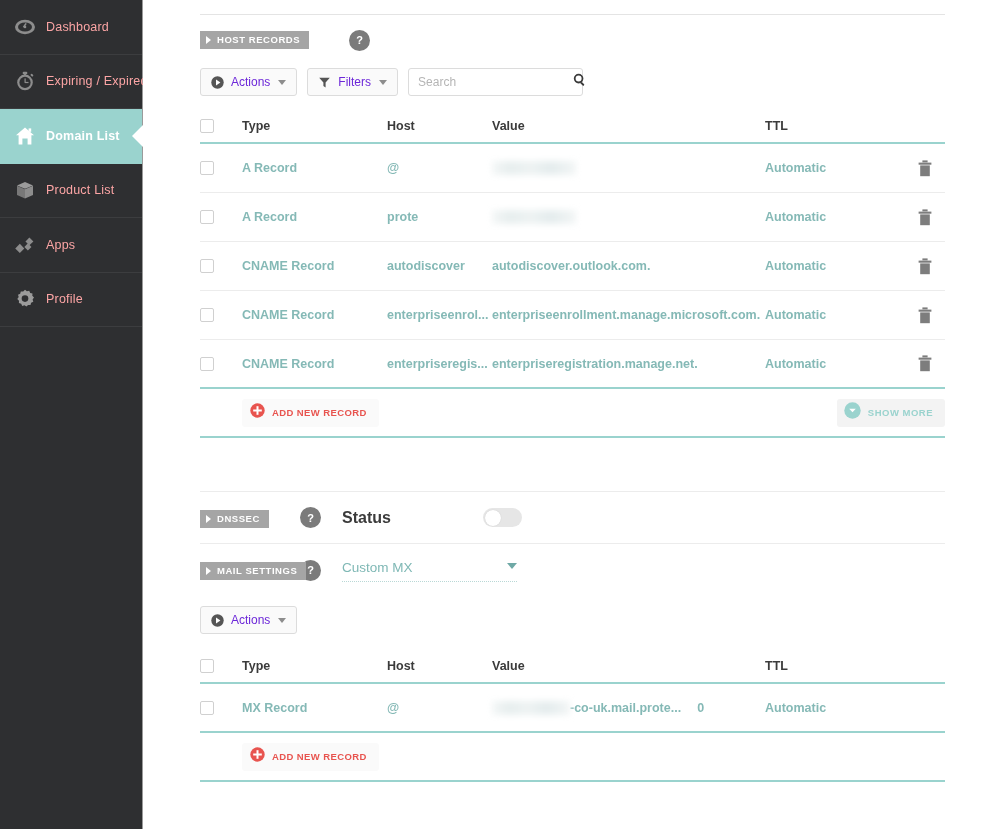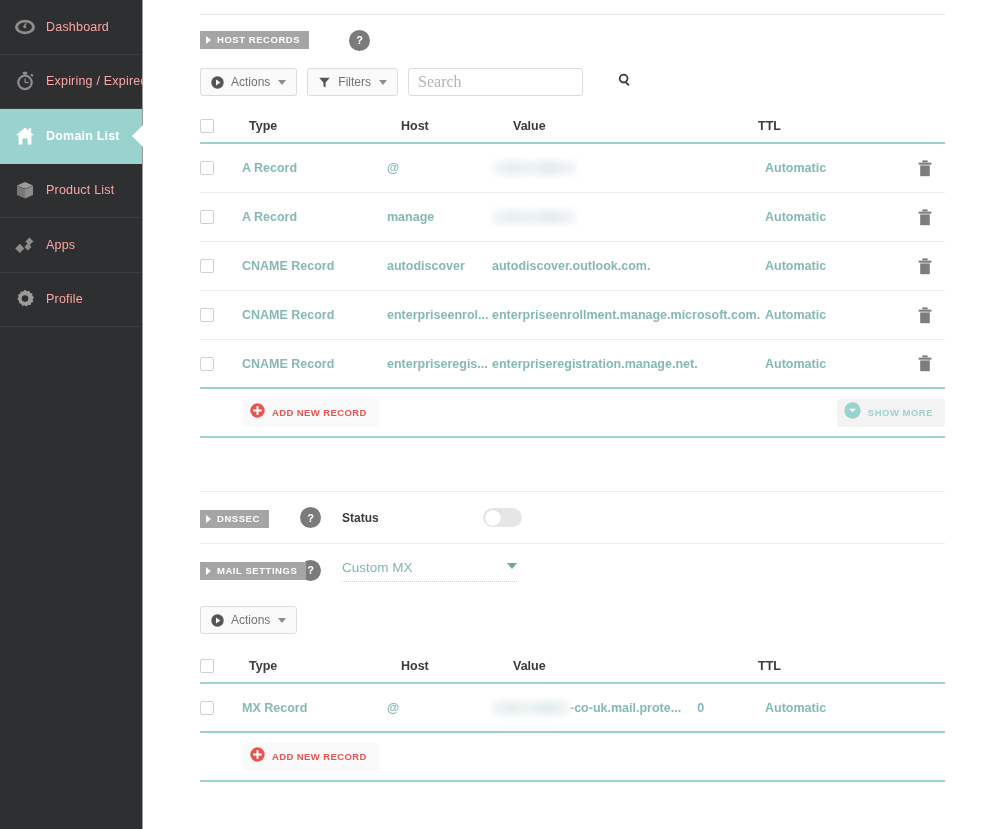--- a/index.html
+++ b/index.html
@@ -76,48 +76,48 @@
     font-size: 11px; font-weight: bold;
     display: flex; align-items: center; justify-content: center;
     cursor: pointer;
   }
 
   
   .toolbar { display: flex; align-items: center; margin-top: 17px; }
   .btn {
     height: 28px; border: 1px solid #dcdcdc; border-radius: 3px;
     background: #fafafa; display: flex; align-items: center;
-    padding: 0 10px; font-size: 12px; color: #737373; cursor: pointer;
+    padding: 0 10px; font-size: 12px; color: #6d28d9; cursor: pointer;
   }
   .btn .caret {
     width: 0; height: 0; margin-left: 8px;
     border-left: 4.5px solid transparent;
     border-right: 4.5px solid transparent;
     border-top: 5px solid #8d8d8d;
   }
   .btn .b-ico { margin-right: 7px; display: flex; }
   .search-box {
     height: 28px; border: 1px solid #dcdcdc; border-radius: 3px;
     background: #fff; width: 175px; margin-left: 10px;
     display: flex; align-items: center; padding: 0 9px;
   }
   .search-box input {
     border: none; outline: none; flex: 1;
-    font-size: 16px; color: #3b82f6;
-    font-family: Liberation Serif, serif;
+    font-size: 12px; color: #3b82f6;
+    font-family: Liberation Sans, sans-serif;
     background: transparent;
   }
   .search-box input::placeholder { color: #b5b5b5; }
 
   
   .tbl { width: 100%; margin-top: 14px; }
   .trow { display: flex; align-items: center; }
   .thead {
     height: 34px; border-bottom: 2px solid #9ad3ce;
-    font-size: 12.5px; font-weight: bold; color: #3b3b3b; gap: 7px;
+    font-size: 12.5px; font-weight: bold; color: #3b3b3b;
   }
   .tbody-row {
     height: 49px; border-bottom: 1px solid #ececec;
     font-size: 12.5px; color: #85b9b6; font-weight: bold;
   }
   .tbody-row.last { border-bottom: 2px solid #9ad3ce; }
   .c-chk  { width: 42px; flex: 0 0 42px; display: flex; align-items: center; }
   .c-type { width: 145px; flex: 0 0 145px; }
   .c-host { width: 105px; flex: 0 0 105px; overflow: hidden; white-space: nowrap; }
   .c-val  { flex: 1; display: flex; white-space: nowrap; }
@@ -149,21 +149,21 @@
   }
   .show-more .lbl { font-size: 9.5px; font-weight: bold; letter-spacing: .5px; color: #9ad3ce; margin-left: 7px; }
 
   .gap-rule { height: 1px; background: #ececec; margin-top: 53px; }
 
   
   .set-row { display: flex; align-items: center; height: 52px; border-bottom: 1px solid #ececec; }
   .set-row.nb { border-bottom: none; }
   .set-tagcell { width: 100px; flex: 0 0 100px; }
   .set-helpcell { width: 42px; flex: 0 0 42px; display: flex; justify-content: flex-start; }
-  .status-lbl { font-size: 12px; font-weight: bold; color: #3b3b3b; width: 141px; }
+  .status-lbl { font-size: 16px; font-weight: bold; color: #3b3b3b; width: 141px; }
   .toggle {
     width: 39px; height: 19px; border-radius: 10px;
     background: #e6e6e6; position: relative; cursor: pointer;
   }
   .toggle .knob {
     position: absolute; left: 1.5px; top: 1.5px;
     width: 16px; height: 16px; border-radius: 50%;
     background: #fff; box-shadow: 0 0 1px rgba(0,0,0,.18);
   }
   .mx-select {
@@ -334,21 +334,21 @@
               </svg>
         </span>
           </div>
       </div>
 
       <div class="trow tbody-row">
         <div class="c-chk">
             <span class="chk"></span>
           </div>
         <div class="c-type">A Record</div>
-        <div class="c-host">manage</div>
+        <div class="c-host">prote</div>
         <div class="c-val">
             <span class="blur" style="width:84px"></span>
           </div>
         <div class="c-ttl">Automatic</div>
         <div class="c-del">
             <span class="del-ico">
           <svg width="14" height="17" viewBox="0 0 14 17">
                 <rect x="4.4" y="0.4" width="5.2" height="2" fill="#7d7d7d"></rect>
                 <rect x="0.6" y="2.6" width="12.8" height="2.1" fill="#7d7d7d"></rect>
                 <rect x="2.2" y="5.4" width="9.6" height="10.8" fill="#7d7d7d"></rect>

